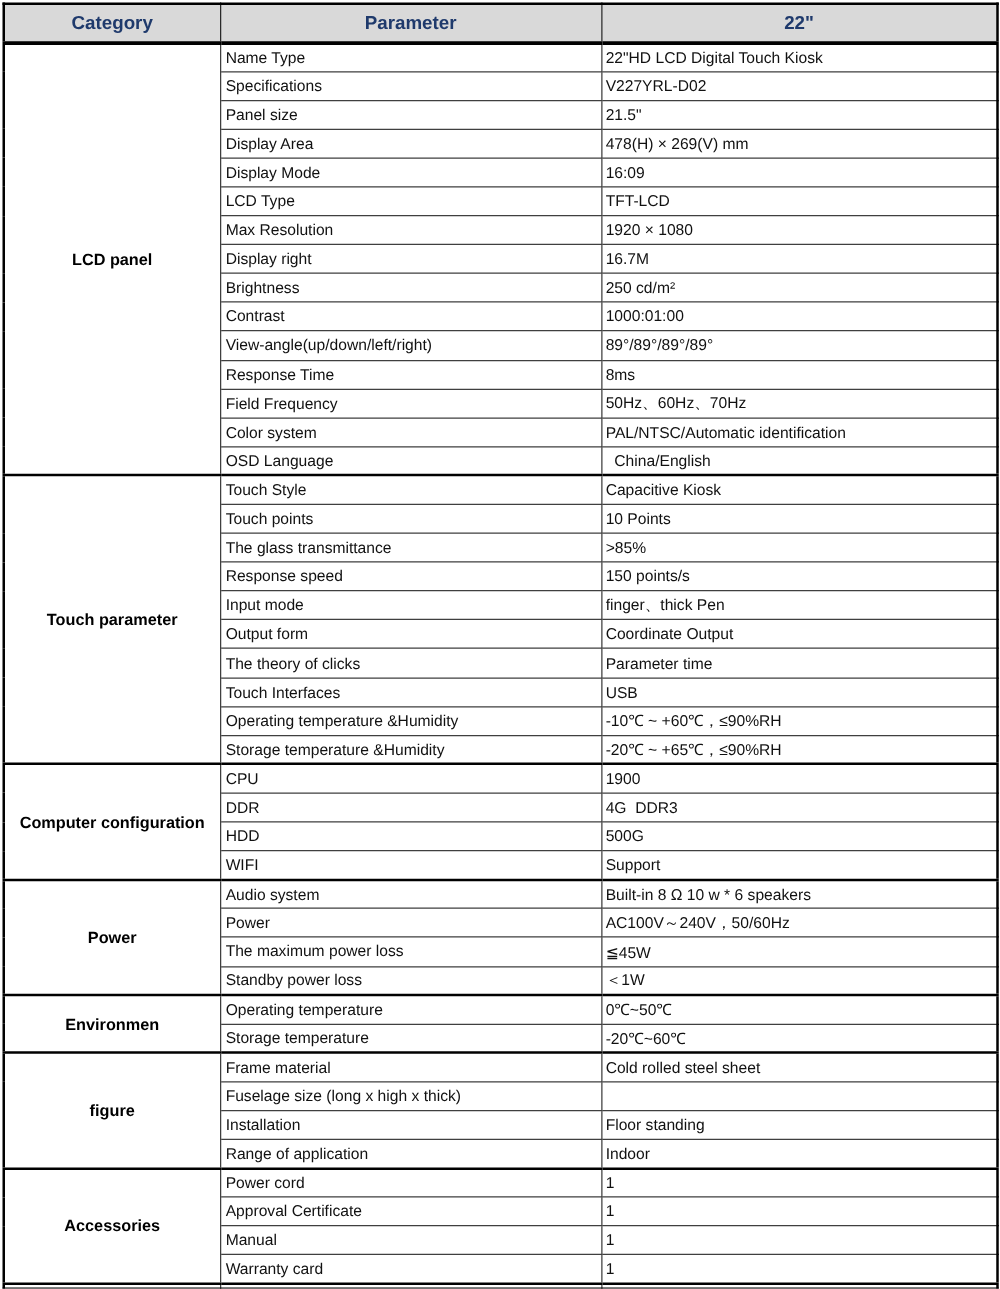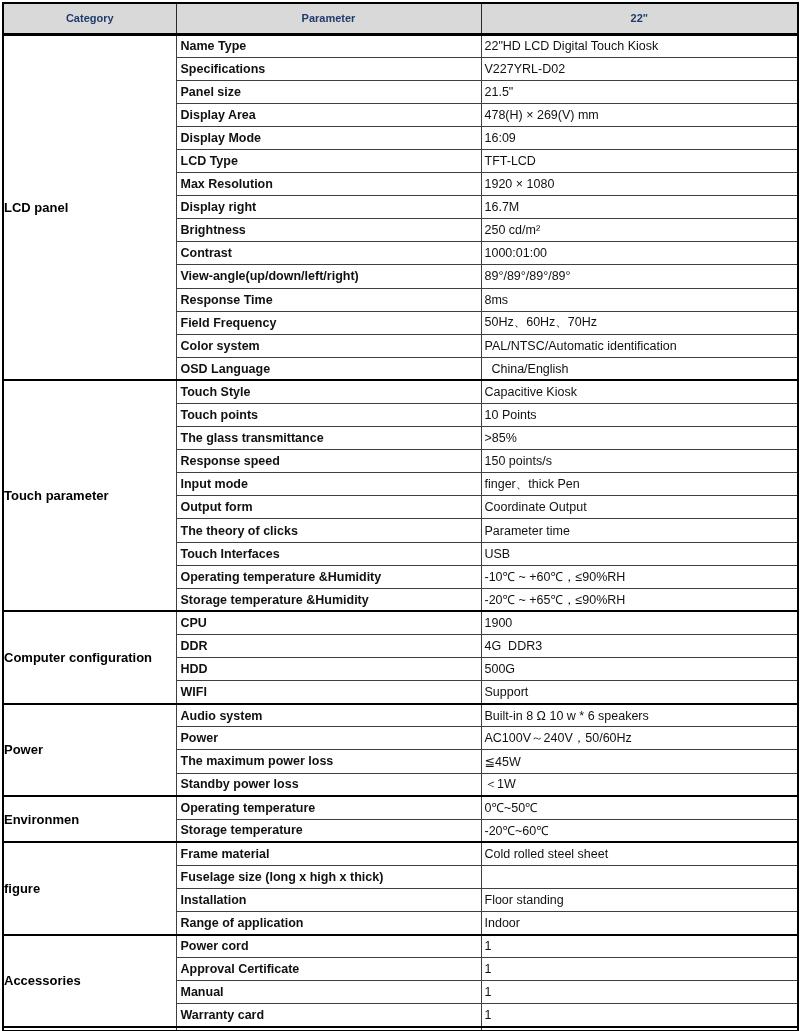--- a/index.html
+++ b/index.html
@@ -21,43 +21,43 @@
     table-layout: fixed;
     border: 2px solid #000000;
   }
   col.c-cat   { width: 173px; }
   col.c-param { width: 305px; }
   col.c-val   { width: 317px; }
   th {
     height: 31px;
     background: #d9d9d9;
     color: #1f3a6c;
-    font-size: 11px;
+    font-size: 15px;
     font-weight: bold;
     text-align: center;
     vertical-align: middle;
     border: 1px solid #2a2a2a;
     border-bottom: 3px solid #000000;
   }
   td {
     height: 23.1px;
     border: 1px solid #3f3f3f;
     font-size: 12.5px;
     color: #111111;
     vertical-align: middle;
     white-space: pre;
     overflow: hidden;
   }
   td.cat {
-    text-align: left;
+    text-align: center;
     font-weight: bold;
     font-size: 13px;
     color: #000000;
   }
-  td.param { padding-left: 4px; font-weight: bold; }
+  td.param { padding-left: 4px; }
   td.value { padding-left: 3px; }
   tr.group-start td { border-top: 2px solid #000000; }
   tr.partial td { border-top: 2px solid #000000; height: 4px; }
 </style>
 </head>
 <body>
 
 <div class="page">
   <table class="spec">
     <colgroup>

